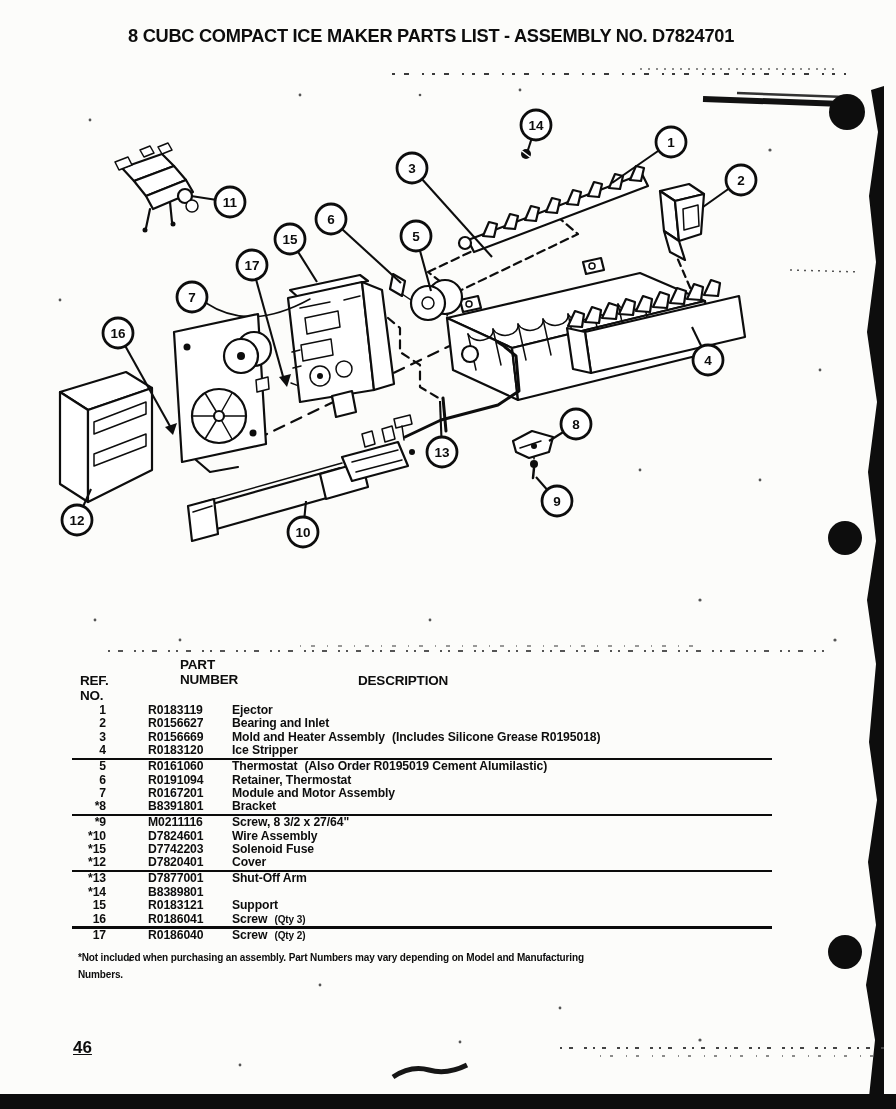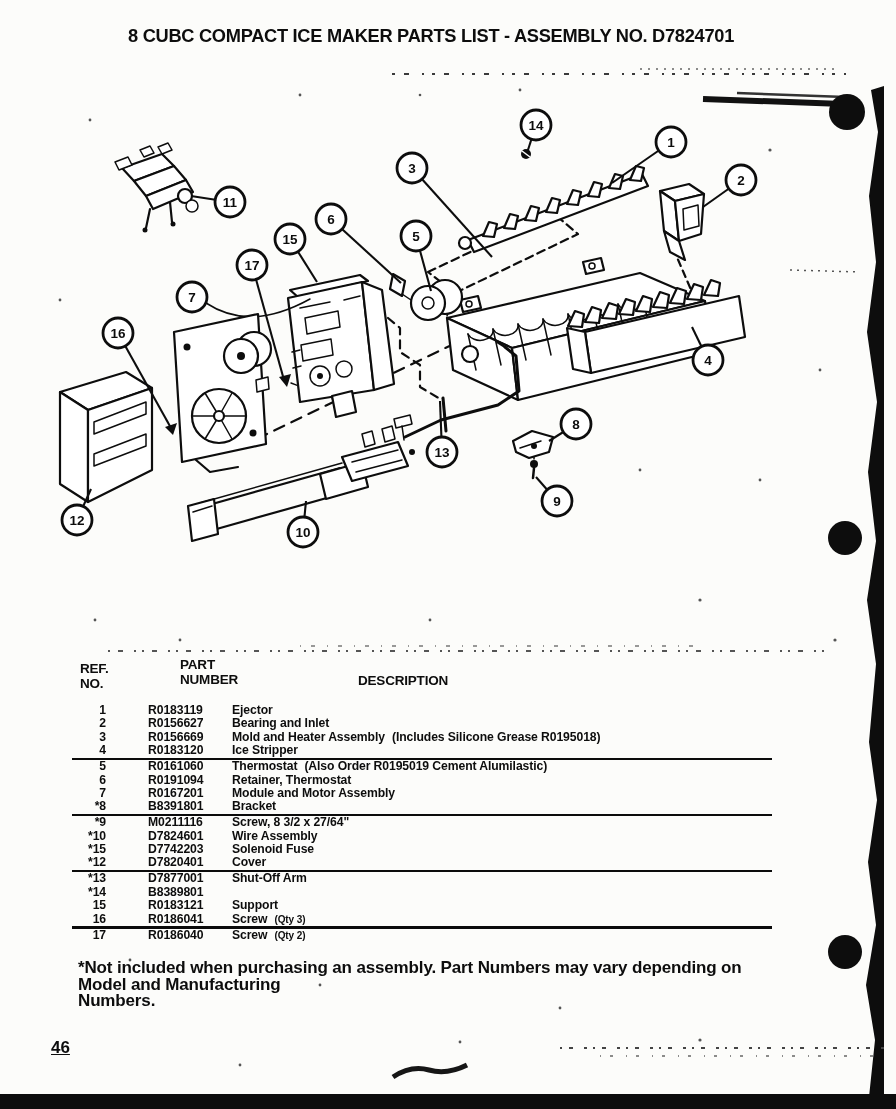--- a/index.html
+++ b/index.html
@@ -12,34 +12,34 @@
   .ln{stroke:#0d0d0d;stroke-width:2.2;fill:none;stroke-linejoin:round;stroke-linecap:round;}
   .fw{fill:#fff;}
   .fb{fill:#0d0d0d;stroke:none;}
   .thin{stroke-width:1.5;}
   .leader{stroke:#0d0d0d;stroke-width:2.1;}
   .callout-circle{fill:#fff;stroke:#0d0d0d;stroke-width:2.8;}
   .callout-num{font-size:13.5px;font-weight:bold;text-anchor:middle;
                font-family:"Liberation Sans",sans-serif;fill:#0d0d0d;}
   .ptable{position:absolute;left:78px;top:658px;width:712px;font-weight:bold;}
   .th{position:absolute;font-size:13.5px;line-height:14.5px;letter-spacing:-0.2px;}
-  .th-ref{left:2px;top:4px;}
+  .th-ref{left:2px;top:16px;}
   .th-part{left:70px;top:0;margin-left:32px;}
   .th-desc{left:175px;top:16px;width:300px;text-align:center;}
   #table-rows{padding-top:46px;}
   .trow{display:flex;height:13.4px;font-size:12.2px;line-height:13.4px;white-space:nowrap;
         letter-spacing:-0.1px;}
   .c-ref{width:28px;text-align:right;flex:none;}
   .c-part{width:84px;margin-left:42px;flex:none;}
   .c-desc{flex:1;}
   .note{margin-left:7px;}
   .note.sm{font-size:10px;}
   .tsep{height:2.6px;background:#0b0b0b;width:700px;margin-left:-6px;}
-  .footnote{margin-top:18px;width:710px;font-size:17px;line-height:16.5px;letter-spacing:-0.15px;}
-  .page-num{position:absolute;left:51px;top:1038px;font-size:17px;font-weight:bold;text-decoration:underline;}
+  .footnote{margin-top:8px;width:710px;font-size:10px;line-height:16.5px;letter-spacing:-0.15px;}
+  .page-num{position:absolute;left:73px;top:1038px;font-size:17px;font-weight:bold;text-decoration:underline;}
 </style>
 </head>
 <body>
 
 <div class="page">
 
   <svg class="diagram" width="896" height="1109" viewBox="0 0 896 1109">
     <defs>
       <pattern id="hatch" width="6" height="6" patternUnits="userSpaceOnUse" patternTransform="rotate(74)">
         <line x1="0" y1="0" x2="0" y2="6" stroke="#0d0d0d" stroke-width="2"></line>

